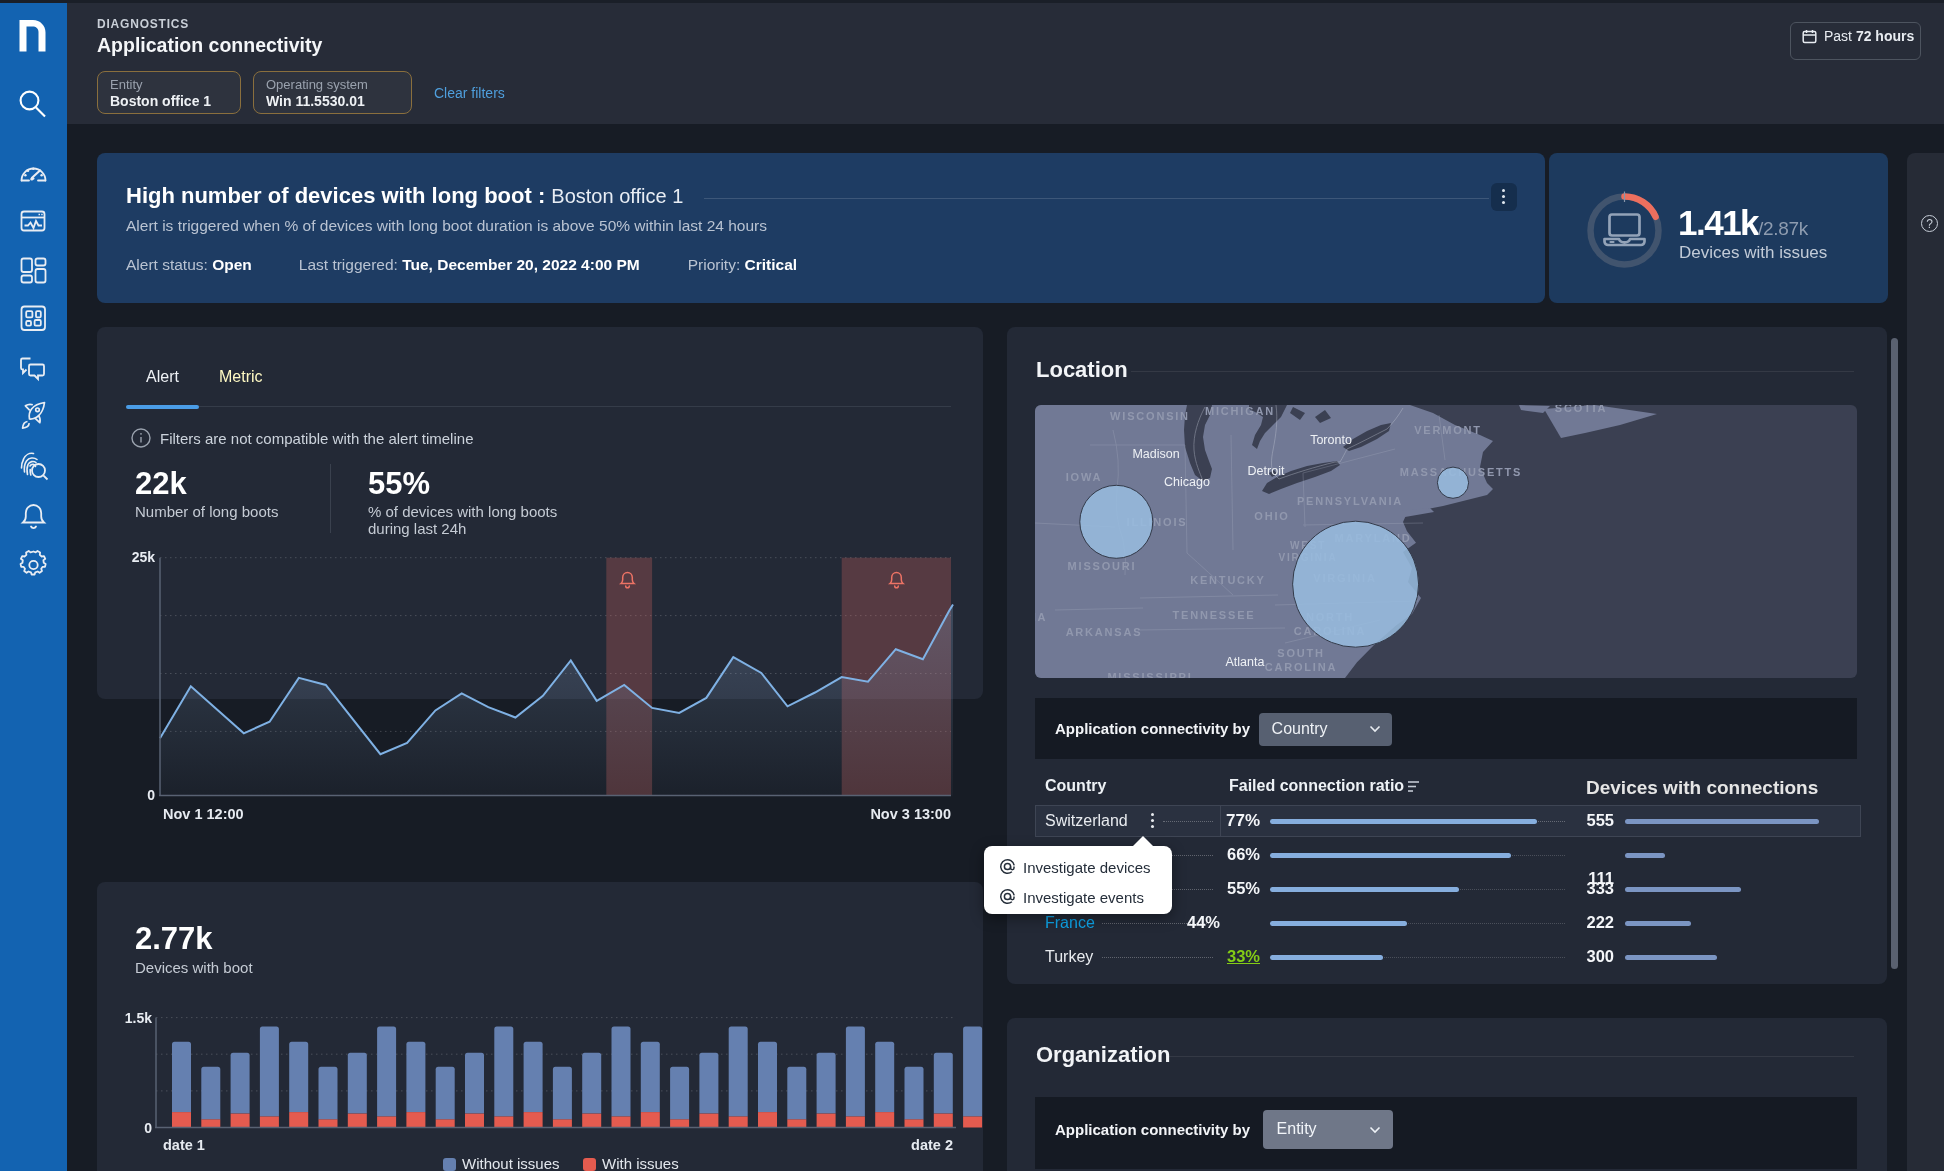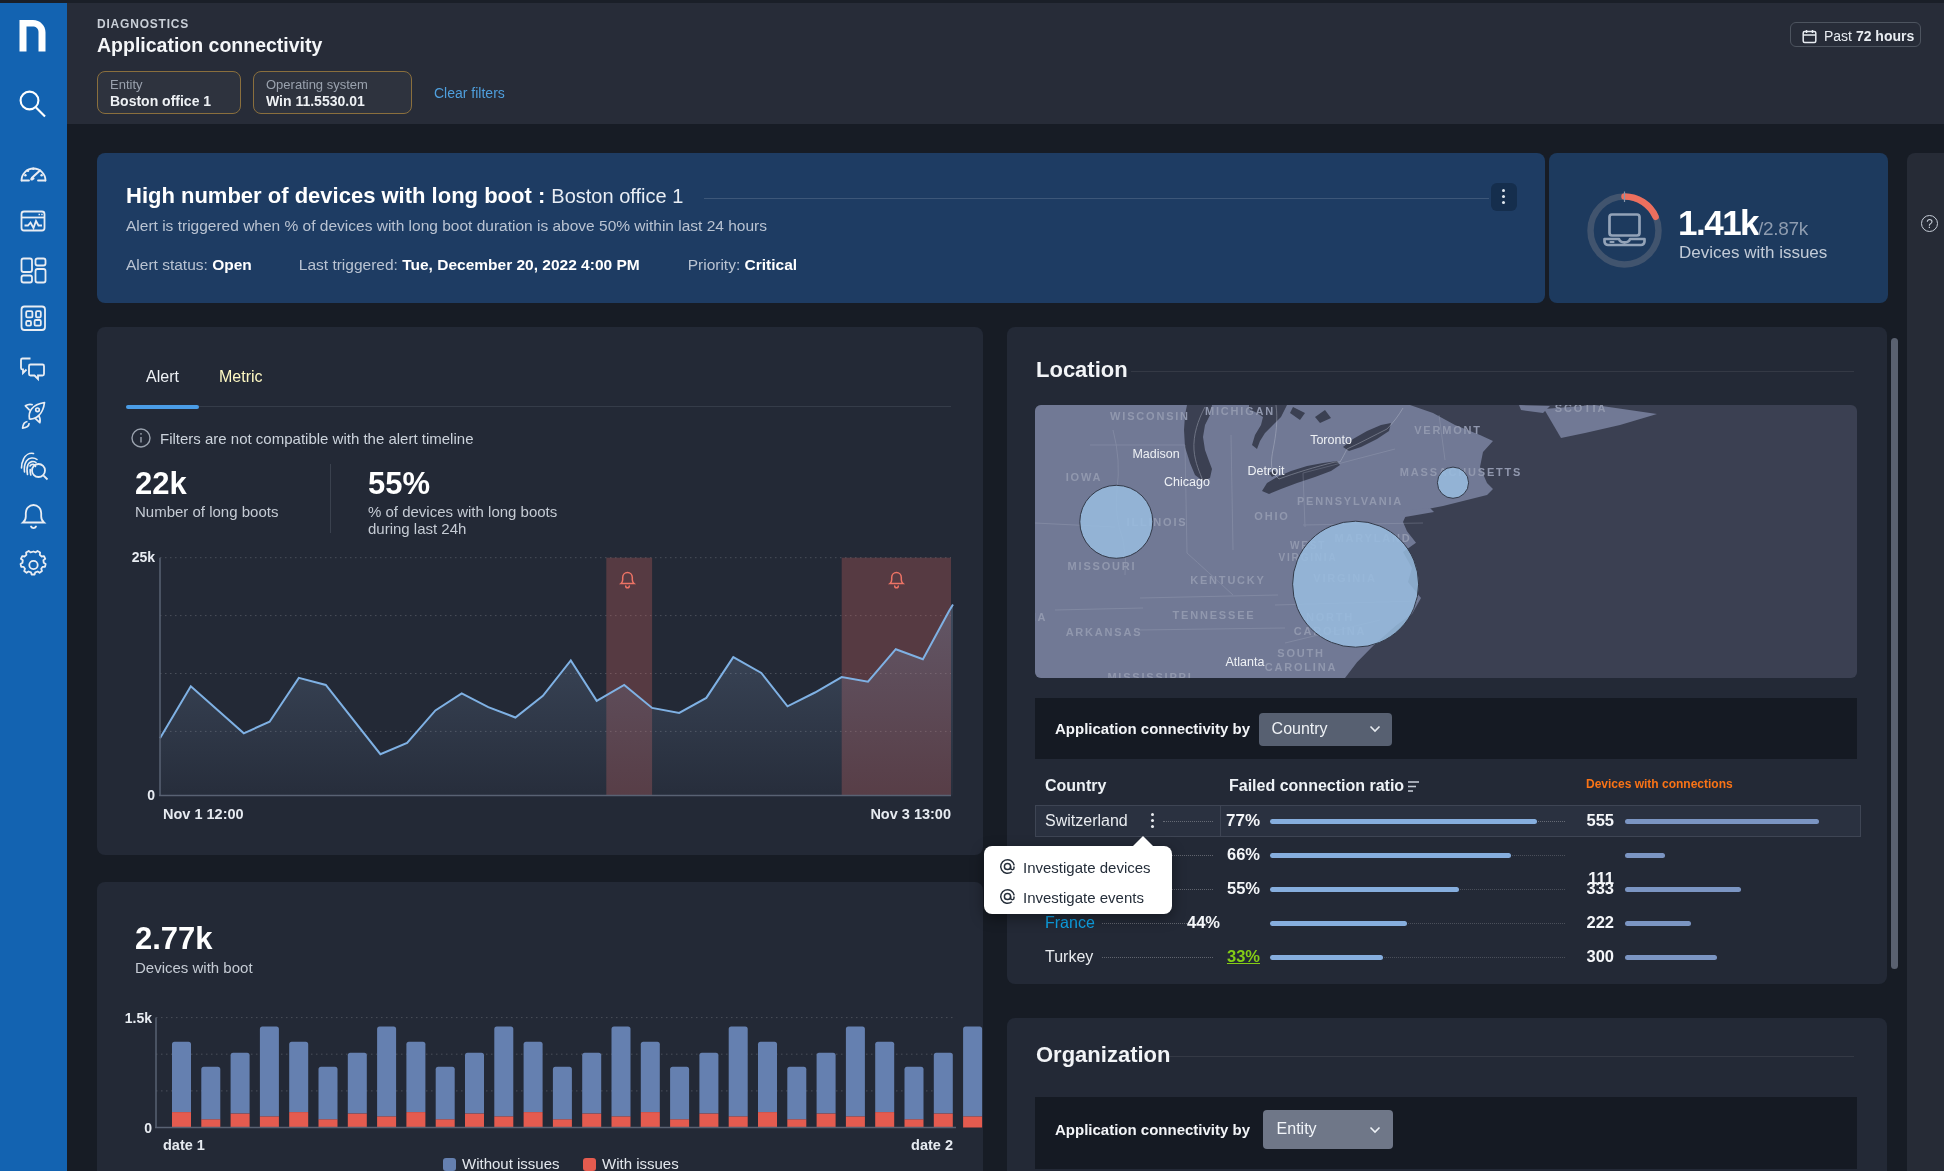--- a/index.html
+++ b/index.html
@@ -103,21 +103,21 @@
 <div class="abs" style="left:97px;top:71px;width:144px;height:43px;border:1px solid #8a6f3d;border-radius:8px;background:#2e333e;padding:5px 0 0 12px;">
   <div style="font-size:13px;color:#9aa2ae;">Entity</div>
   <div style="font-size:14px;font-weight:bold;color:#eef1f4;margin-top:1px;">Boston office 1</div>
 </div>
 <div class="abs" style="left:253px;top:71px;width:159px;height:43px;border:1px solid #8a6f3d;border-radius:8px;background:#2e333e;padding:5px 0 0 12px;">
   <div style="font-size:13px;color:#9aa2ae;">Operating system</div>
   <div style="font-size:14px;font-weight:bold;color:#eef1f4;margin-top:1px;">Win 11.5530.01</div>
 </div>
 <div class="abs" style="left:434px;top:85px;font-size:14px;color:#4f9fdd;">Clear filters</div>
 
-<div class="abs" style="left:1790px;top:22px;width:131px;height:25px;border:1px solid #4d545f;border-radius:6px;color:#e8ecf1;font-size:14px;line-height:26px;white-space:nowrap;">
+<div class="abs" style="left:1790px;top:22px;width:131px;height:38px;border:1px solid #4d545f;border-radius:6px;color:#e8ecf1;font-size:14px;line-height:26px;white-space:nowrap;">
   <svg width="15" height="15" viewBox="0 0 15 15" style="position:absolute;left:11px;top:6px;" fill="none" stroke="#e8ecf1" stroke-width="1.5">
     <rect x="1.2" y="2.5" width="12.6" height="11" rx="1.5"></rect>
     <line x1="1.2" y1="6" x2="13.8" y2="6"></line>
     <line x1="4.5" y1="1" x2="4.5" y2="4"></line>
     <line x1="10.5" y1="1" x2="10.5" y2="4"></line>
   </svg>
   <span style="margin-left:33px;">Past&nbsp;<b>72 hours</b></span>
 </div>
 
 <div class="abs" id="banner" style="left:97px;top:153px;width:1448px;height:150px;background:#1e3c63;border-radius:8px;">
@@ -143,21 +143,21 @@
   </svg>
   <div style="position:absolute;left:129px;top:50px;white-space:nowrap;"><span style="font-size:35px;font-weight:bold;letter-spacing:-1.5px;color:#ffffff;">1.41k</span><span style="font-size:19px;letter-spacing:-0.3px;color:#8e9cb0;">/2.87k</span></div>
   <div style="position:absolute;left:130px;top:90px;font-size:17px;color:#c2cbd7;">Devices with issues</div>
 </div>
 
 <div class="abs" style="left:1907px;top:153px;width:37px;height:1018px;background:#262b36;border-radius:8px 0 0 0;"></div>
 <div class="abs" style="left:1921px;top:215px;width:17px;height:17px;border:1.6px solid #c7ced8;border-radius:50%;color:#c7ced8;font-size:12px;text-align:center;line-height:16px;">?</div>
 
 <div class="abs" style="left:1891px;top:338px;width:7px;height:631px;background:#5a6170;border-radius:4px;"></div>
 
-<div class="card" id="card-alert" style="left:97px;top:327px;width:886px;height:528px;">
+<div class="card" id="card-alert" style="left:97px;top:327px;width:886px;height:372px;">
   <div style="position:absolute;left:49px;top:41px;font-size:16px;color:#eef1f5;">Alert</div>
   <div style="position:absolute;left:122px;top:41px;font-size:16px;color:#fef9c3;">Metric</div>
   <div style="position:absolute;left:28.5px;top:79px;width:825px;height:1px;background:#353c49;"></div>
   <div style="position:absolute;left:28.5px;top:78px;width:73.5px;height:3.5px;background:#4a9ce6;border-radius:2px;"></div>
   <svg style="position:absolute;left:34px;top:101px;" width="20" height="20" viewBox="0 0 20 20" fill="none" stroke="#9aa2ae" stroke-width="1.4">
     <circle cx="10" cy="10" r="9"></circle>
     <line x1="10" y1="9" x2="10" y2="14.5"></line>
     <circle cx="10" cy="5.8" r="0.9" fill="#9aa2ae" stroke="none"></circle>
   </svg>
   <div style="position:absolute;left:63px;top:103px;font-size:15px;color:#ccd3dc;">Filters are not compatible with the alert timeline</div>
@@ -364,21 +364,21 @@
           </svg>
     </div>
   </div>
   <div style="position:absolute;left:38px;top:450px;font-size:16px;font-weight:bold;color:#eef2f6;">Country</div>
   <div style="position:absolute;left:222px;top:450px;font-size:16px;font-weight:bold;color:#eef2f6;">Failed connection ratio</div>
   <svg style="position:absolute;left:400px;top:453px;" width="16" height="13" viewBox="0 0 16 13" stroke="#c3cad4" stroke-width="1.6">
         <line x1="1" y1="2" x2="12" y2="2"></line>
         <line x1="1" y1="6.5" x2="9" y2="6.5"></line>
         <line x1="1" y1="11" x2="6" y2="11"></line>
       </svg>
-  <div style="position:absolute;left:579px;top:450px;font-size:12px;font-weight:bold;color:#f97316;">Devices with connections</div>
+  <div style="position:absolute;left:579px;top:450px;font-size:19px;font-weight:bold;color:#e5e5e5;">Devices with connections</div>
 
   <div style="position:absolute;left:27.6px;top:478px;width:826px;height:32px;background:#2a3140;border:1px solid #3e4554;"></div>
   <div style="position:absolute;left:213px;top:479px;width:1px;height:30px;background:#3e4554;"></div>
   <div>
   <div style="position:absolute;left:38px;top:485px;font-size:16px;color:#e8ebef;">Switzerland</div>
   <div style="position:absolute;left:144px;top:486px;width:3.2px;height:3.2px;border-radius:50%;background:#e8ebef;box-shadow:0 6px 0 #e8ebef,0 12px 0 #e8ebef;"></div>
   <div style="position:absolute;left:156px;top:494px;width:50px;border-top:1px dotted rgba(255,255,255,0.28);"></div>
   <div style="position:absolute;left:180px;top:484px;width:73px;text-align:right;font-size:17px;font-weight:bold;color:#f4f6f9;">77%</div>
   <div style="position:absolute;left:263px;top:494px;width:295px;border-top:1px dotted rgba(255,255,255,0.28);"></div>
   <div style="position:absolute;left:263px;top:491.5px;width:267px;height:5px;border-radius:2.5px;background:#86aede;"></div>

